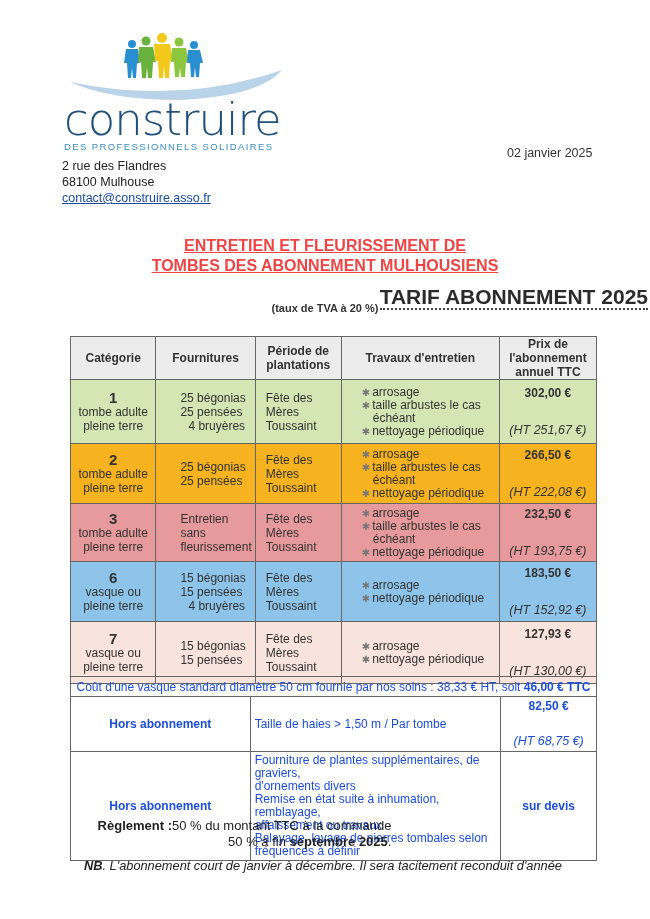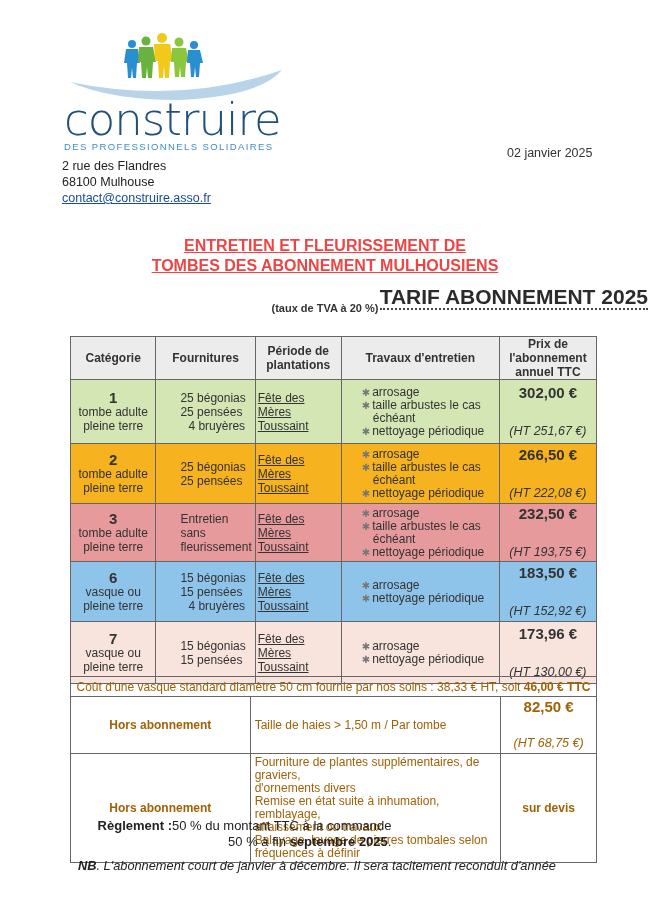--- a/index.html
+++ b/index.html
@@ -18,37 +18,37 @@
   .tarif { left: 0; width: 604px; top: 285px; text-align: right; font-weight: bold; font-size: 21px; color: #2b2b2b; margin-left: 44px; }
   .tarif span { border-bottom: 2px dotted #444; padding-bottom: 0; }
   .tva { left: 0; width: 650px; top: 302px; text-align: center; font-weight: bold; font-size: 11px; color: #333; }
   table { border-collapse: collapse; }
   .main-table { position: absolute; left: 70px; top: 336px; width: 527px; }
   .main-table td, .main-table th { border: 1px solid #666; font-size: 12px; color: #333; padding: 0 3px; vertical-align: middle; }
   .main-table th { background: #ececec; font-weight: bold; text-align: center; height: 42px; line-height: 14px; }
   .main-table td.cat { text-align: center; line-height: 14px; }
   .cat .num { font-weight: bold; font-size: 15px; display: block; line-height: 14px; }
   .main-table td.four { padding-left: 24px; line-height: 14px; }
-  .main-table td.per { padding-left: 2px; line-height: 14px; text-decoration: underline; }
+  .main-table td.per { padding-left: 10px; line-height: 14px; }
   .main-table td.trav { line-height: 13px; padding-left: 20px; }
   .trav .it { display: block; }
   .trav .it.cont { padding-left: 11px; }
   .star { color: #777; font-size: 10px; margin-right: 2px; }
   .main-table td.prix { text-align: center; line-height: 17px; }
-  .prix b { font-size: 15px; }
+  .prix b { font-size: 12px; }
   .prix i { display: block; font-size: 12.5px; margin-top: 20px; }
   .footer-table { position: absolute; left: 70px; top: 676px; width: 527px; }
-  .footer-table td { border: 1px solid #666; font-size: 12px; color: #a16207; padding: 2px 4px; vertical-align: middle; }
+  .footer-table td { border: 1px solid #666; font-size: 12px; color: #1d4ed8; padding: 2px 4px; vertical-align: middle; }
   .footer-table .note { text-align: center; height: 19px; padding: 0 2px; }
   .hors { text-align: center; font-weight: bold; font-size: 12.5px; }
   .lines { line-height: 13px; font-size: 11px; }
   .reg { left: 84px; top: 818px; font-size: 13px; line-height: 16px; color: #222; text-align: right; }
   .reg .lbl { font-weight: bold; display: inline-block; width: 88px; }
   .reg .l2 { padding-left: 88px; }
-  .nb { left: 78px; top: 858px; font-size: 12.8px; line-height: 16px; font-style: italic; color: #222; width: 540px; }
+  .nb { left: 84px; top: 858px; font-size: 12.8px; line-height: 16px; font-style: italic; color: #222; width: 540px; }
   .nb .l2 { padding-left: 32px; }
 </style>
 </head>
 <body>
 
 <div class="abs logo">
   <svg width="230" height="70" viewBox="0 0 230 70" style="position:absolute;left:0;top:0;">
     <path d="M10 52 Q120 75 222 40 Q200 66 120 70 Q50 70 10 52 Z" fill="#b9d3e8"></path>
     <g>
       <circle cx="72" cy="14" r="4" fill="#2a8fd0"></circle>
@@ -187,21 +187,21 @@
         </td>
     <td class="per">
           <div>Fête des</div>
           <div>Mères</div>
           <div>Toussaint</div>
         </td>
     <td class="trav">
           <span class="it"><span class="star">✱</span><span>arrosage</span></span>
           <span class="it"><span class="star">✱</span><span>nettoyage périodique</span></span>
         </td>
-    <td class="prix"><b>173,96 €</b><i>(HT 130,00 €)</i></td>
+    <td class="prix"><b>127,93 €</b><i>(HT 130,00 €)</i></td>
   </tr>
 </tbody>
   </table>
 
 <table class="footer-table">
   <colgroup>
       <col style="width:180px">
       <col style="width:251px">
       <col style="width:96px">
     </colgroup>

